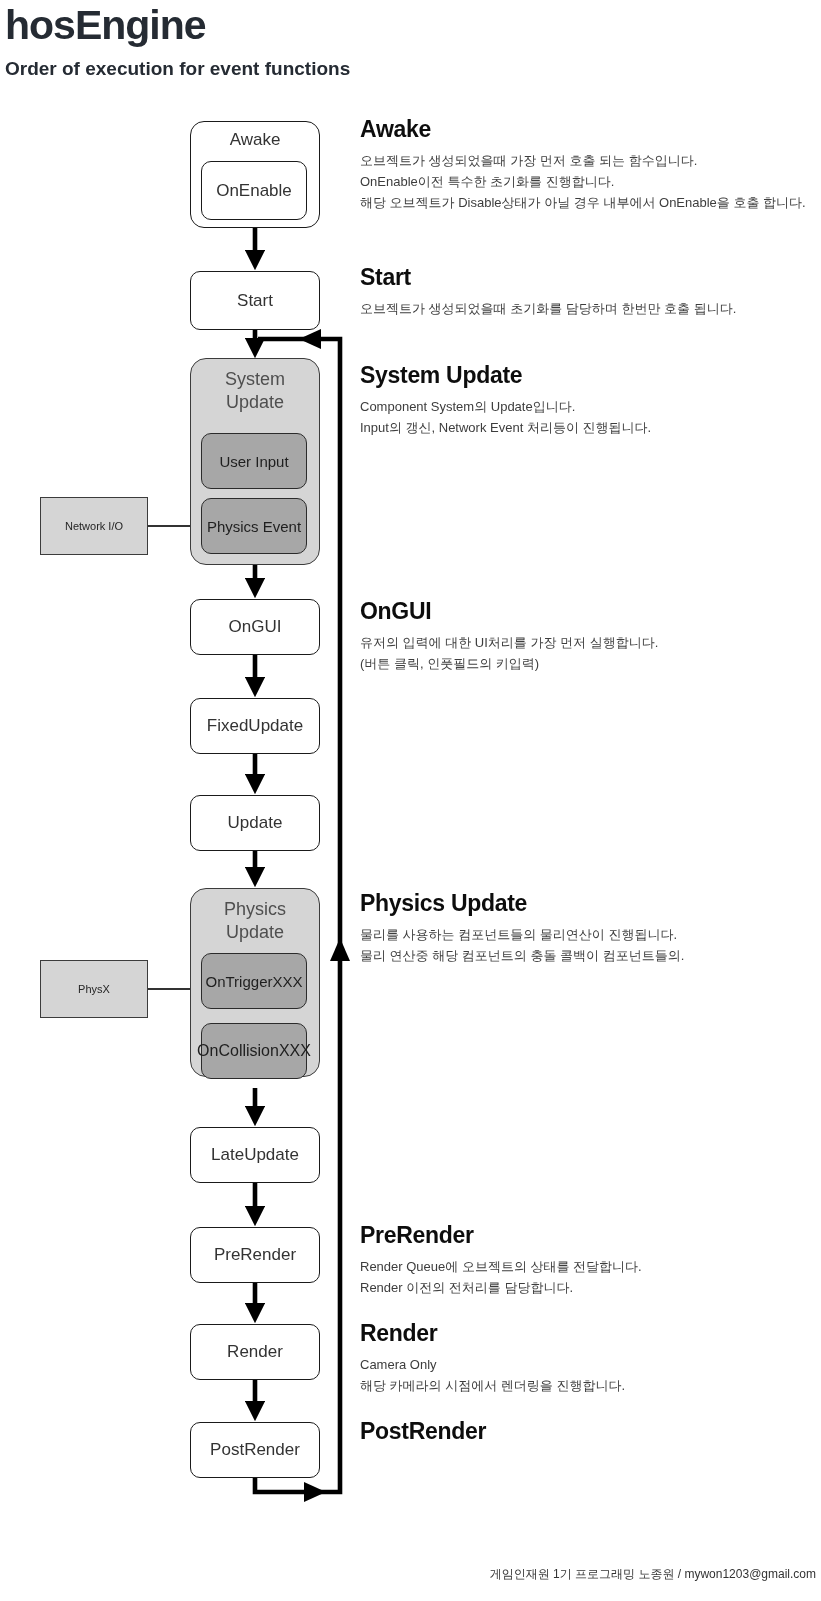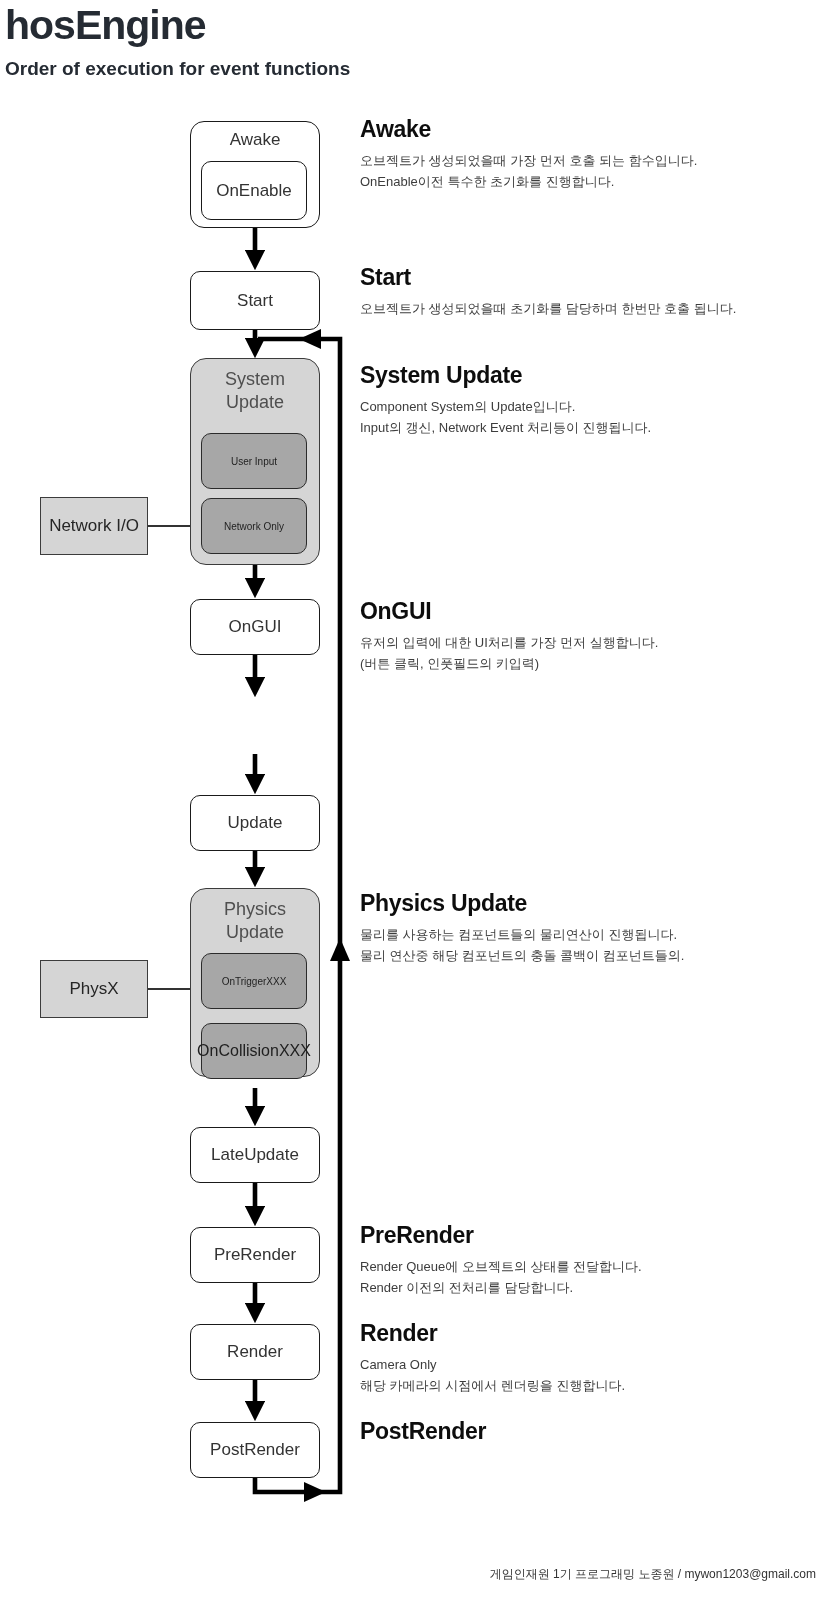--- a/index.html
+++ b/index.html
@@ -12,23 +12,23 @@
 
   
   svg.wires{position:absolute;left:0;top:0;width:821px;height:1601px;}
 
   
   .node{position:absolute;box-sizing:border-box;background:#fff;border:1.7px solid #1a1a1a;border-radius:10px;
         display:flex;align-items:center;justify-content:center;font-size:17px;color:#333;}
   .group{position:absolute;box-sizing:border-box;background:#d5d5d5;border:1.7px solid #3c3c3c;border-radius:16px;}
   .group-label{position:absolute;left:0;right:0;text-align:center;font-size:18px;line-height:23px;color:#4f4f4f;}
   .sub{position:absolute;box-sizing:border-box;background:#a7a7a7;border:1.7px solid #2b2b2b;border-radius:10px;
-       display:flex;align-items:center;justify-content:center;font-size:10px;color:#1f1f1f;white-space:nowrap;}
+       display:flex;align-items:center;justify-content:center;font-size:15px;color:#1f1f1f;white-space:nowrap;}
   .side{position:absolute;box-sizing:border-box;background:#d5d5d5;border:1.7px solid #3c3c3c;
-        display:flex;align-items:center;justify-content:center;font-size:17px;color:#262626;}
+        display:flex;align-items:center;justify-content:center;font-size:11px;color:#262626;}
   .outer-label{position:absolute;left:0;right:0;top:8px;text-align:center;font-size:17px;color:#333;}
 
   
   .sec{position:absolute;left:360px;width:456px;}
   .sec h2{margin:0;font-size:23px;font-weight:700;color:#0d0d0d;letter-spacing:-0.3px;}
   .sec .body{margin-top:7px;font-size:13px;line-height:21px;color:#3d3d3d;}
 
   .footer{position:absolute;right:5px;top:1566px;font-size:12px;color:#333;}
 </style>
 </head>
@@ -85,32 +85,35 @@
 
   <div class="group" style="left:190px;top:358px;width:130px;height:207px;">
     <div class="group-label" style="top:9px;">
       <div>System</div>
       <div>Update</div>
     </div>
     <div class="sub" style="left:10px;top:74px;width:106px;height:56px;">
       <span>User Input</span>
     </div>
     <div class="sub" style="left:10px;top:139px;width:106px;height:56px;">
-      <span>Network Only</span>
+      <span>Physics Event</span>
     </div>
   </div>
 
   <div class="side" style="left:40px;top:497px;width:108px;height:58px;">
     <span>Network I/O</span>
   </div>
 
   <div class="node" style="left:190px;top:599px;width:130px;height:56px;">
     <span>OnGUI</span>
   </div>
 
+  <div class="node" style="left:190px;top:698px;width:130px;height:56px;">
+    <span>FixedUpdate</span>
+  </div>
 
   <div class="node" style="left:190px;top:795px;width:130px;height:56px;">
     <span>Update</span>
   </div>
 
   <div class="group" style="left:190px;top:888px;width:130px;height:189px;padding-left:32px;">
     <div class="group-label" style="top:9px;">
       <div>Physics</div>
       <div>Update</div>
     </div>
@@ -140,20 +143,21 @@
 
   <div class="node" style="left:190px;top:1422px;width:130px;height:56px;">
     <span>PostRender</span>
   </div>
 
   <div class="sec" style="top:116px;">
     <h2>Awake</h2>
     <div class="body">
       <div>오브젝트가 생성되었을때 가장 먼저 호출 되는 함수입니다.</div>
       <div>OnEnable이전 특수한 초기화를 진행합니다.</div>
+      <div>해당 오브젝트가 Disable상태가 아닐 경우 내부에서 OnEnable을 호출 합니다.</div>
     </div>
   </div>
 
   <div class="sec" style="top:264px;">
     <h2>Start</h2>
     <div class="body">
       <div>오브젝트가 생성되었을때 초기화를 담당하며 한번만 호출 됩니다.</div>
     </div>
   </div>
 

